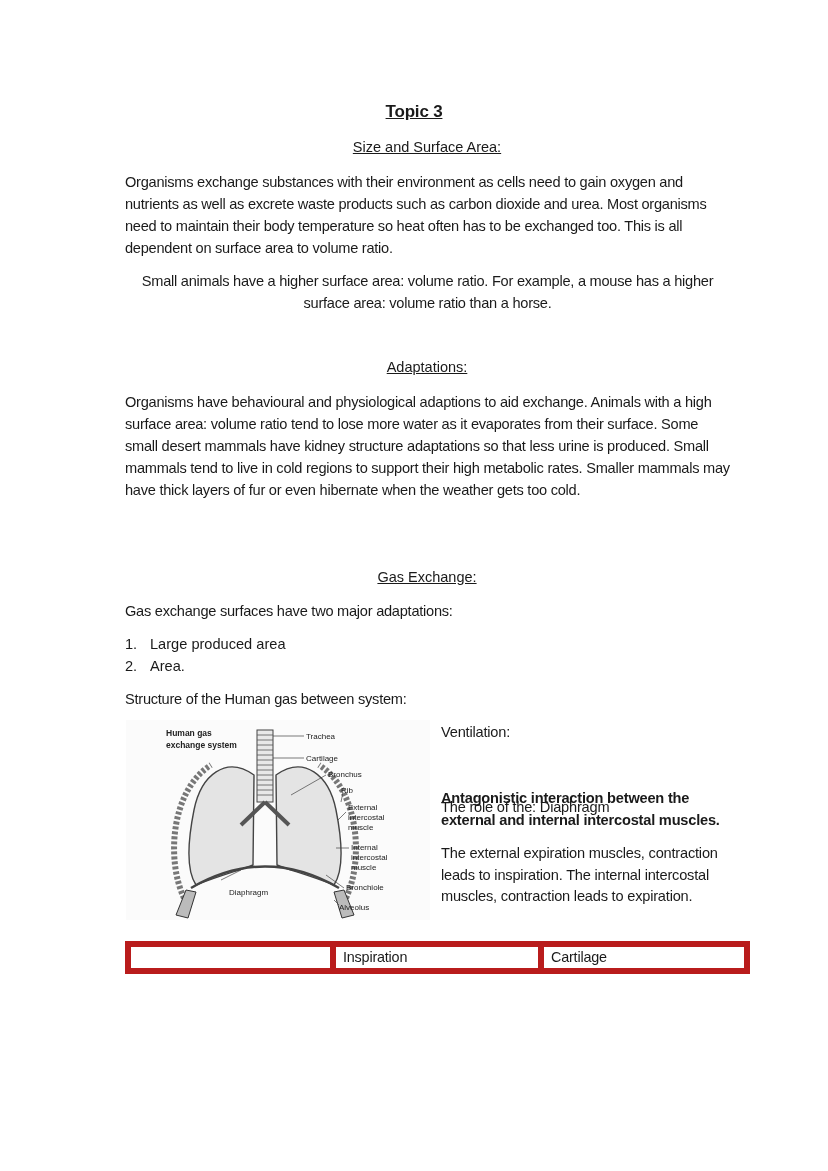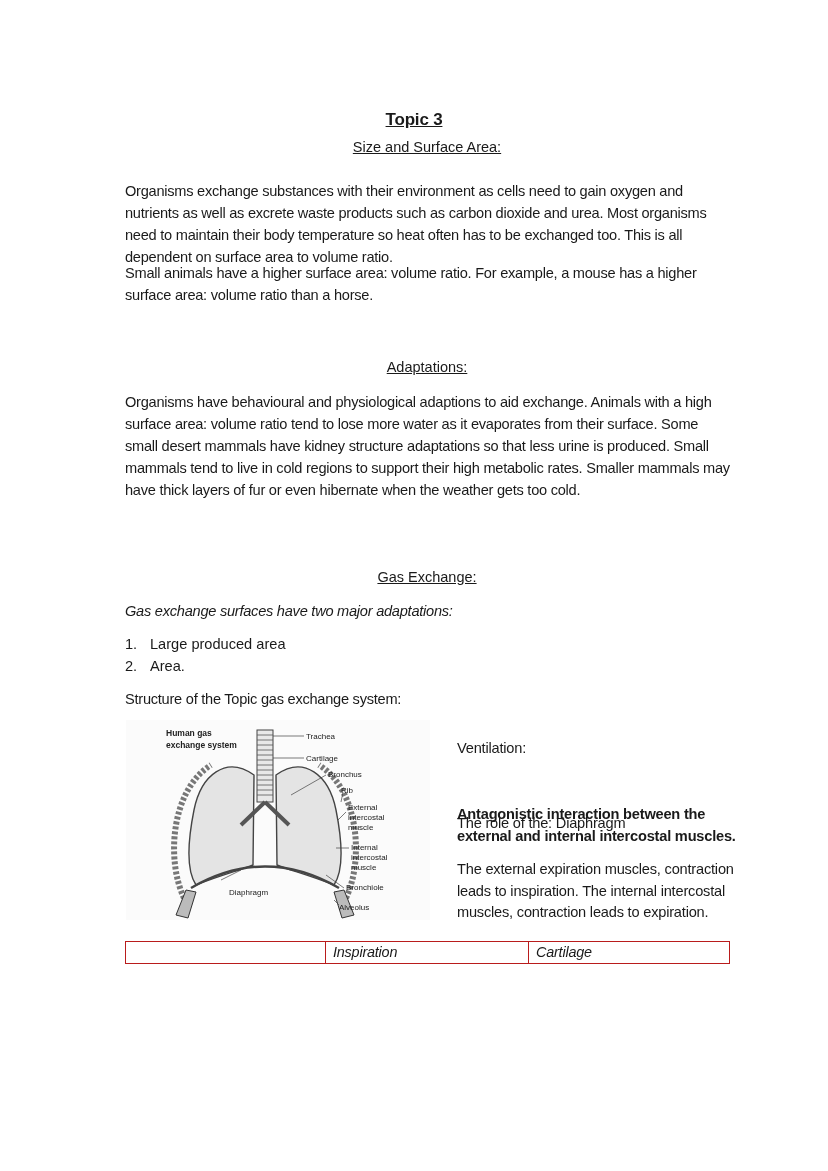--- a/index.html
+++ b/index.html
@@ -1,65 +1,65 @@
 <!DOCTYPE html>
 <html><head>
 <meta charset="utf-8">
 <style>
   html, body { margin: 0; padding: 0; background: #ffffff; }
   body { width: 828px; height: 1171px; position: relative; overflow: hidden;
          font-family: "Liberation Sans", "DejaVu Sans", sans-serif; color: #1a1a1a; }
   .page { position: absolute; left: 0; top: 0; width: 828px; height: 1171px; }
   .title { position: absolute; left: 0; width: 828px; top: 102px; text-align: center;
-           font-size: 17px; font-weight: bold; text-decoration: underline; letter-spacing: -0.2px; margin-top: 8px; }
+           font-size: 17px; font-weight: bold; text-decoration: underline; letter-spacing: -0.2px; }
   .heading { position: absolute; left: 0; width: 854px; text-align: center;
              font-size: 14.5px; text-decoration: underline; }
   .para { position: absolute; left: 125px; width: 605px; font-size: 14.6px; line-height: 22px;
           letter-spacing: -0.25px; margin: 0; }
   .list { position: absolute; left: 125px; margin: 0; padding: 0; list-style: none; font-size: 14.6px; line-height: 22px; }
   .list li { display: flex; }
   .list .num { width: 25px; }
   .diagram { position: absolute; left: 126px; top: 720px; width: 304px; height: 200px; }
-  .side { position: absolute; left: 441px; width: 290px; font-size: 14.6px; line-height: 21.5px; margin: 16px; letter-spacing: -0.2px; }
+  .side { position: absolute; left: 441px; width: 290px; font-size: 14.6px; line-height: 21.5px; margin: 0; letter-spacing: -0.2px; }
   table.mus { position: absolute; left: 125px; top: 941px; border-collapse: collapse;
               font-size: 14.4px; line-height: 20.5px; letter-spacing: -0.2px; }
-  table.mus td { border: 1px solid #b91c1c; vertical-align: top; padding: 0 7px; font-style: italic; }
+  table.mus td { border: 6px solid #b91c1c; vertical-align: top; padding: 0 7px; }
   .c1 { width: 185px; } .c2 { width: 188px; } .c3 { width: 186px; }
   .lbl { font-family: "Liberation Sans", sans-serif; font-size: 8px; fill: #222; }
   .lblb { font-family: "Liberation Sans", sans-serif; font-size: 8.5px; font-weight: bold; fill: #222; }
 </style>
 </head>
 <body>
 
 <div class="page">
 
   <div class="title">Topic 3</div>
 
   <div class="heading" style="top:139px;">Size and Surface Area:</div>
-  <p class="para" style="top:171px;margin-top:9px;">Organisms exchange substances with their environment as cells need to gain oxygen and nutrients as well as excrete waste products such as carbon dioxide and urea. Most organisms need to maintain their body temperature so heat often has to be exchanged too. This is all dependent on surface area to volume ratio.</p>
-  <p class="para" style="top:262px;">Small animals have a higher surface area: volume ratio. For example, a mouse has a higher surface area: volume ratio than a horse.</p>
+  <p class="para" style="top:171px;">Organisms exchange substances with their environment as cells need to gain oxygen and nutrients as well as excrete waste products such as carbon dioxide and urea. Most organisms need to maintain their body temperature so heat often has to be exchanged too. This is all dependent on surface area to volume ratio.</p>
+  <p class="para" style="top:270px;text-align:center;">Small animals have a higher surface area: volume ratio. For example, a mouse has a higher surface area: volume ratio than a horse.</p>
 
   <div class="heading" style="top:359px;">Adaptations:</div>
   <p class="para" style="top:391px;">Organisms have behavioural and physiological adaptions to aid exchange. Animals with a high surface area: volume ratio tend to lose more water as it evaporates from their surface. Some small desert mammals have kidney structure adaptations so that less urine is produced. Small mammals tend to live in cold regions to support their high metabolic rates.  Smaller mammals may have thick layers of fur or even hibernate when the weather gets too cold.</p>
 
   <div class="heading" style="top:569px;">Gas Exchange:</div>
-  <p class="para" style="top:600px;font-style:italic;">Gas exchange surfaces have two major adaptations:</p>
+  <p class="para" style="top:600px;">Gas exchange surfaces have two major adaptations:</p>
 
   <ul class="list" style="top:633px;">
     <li>
       <span class="num">1.</span>
       <span>Large produced area</span>
     </li>
     <li>
       <span class="num">2.</span>
       <span>Area.</span>
     </li>
   </ul>
 
-  <p class="para" style="top:688px;">Structure of the Topic gas exchange system:</p>
+  <p class="para" style="top:688px;">Structure of the Human gas between system:</p>
 
   <svg class="diagram" viewBox="0 0 304 200">
     <rect x="0" y="0" width="304" height="200" fill="#fbfbfb"></rect>
     <text class="lblb" x="40" y="16">Human gas</text>
     <text class="lblb" x="40" y="28">exchange system</text>
 
     <g>
       <rect x="131" y="10" width="16" height="72" fill="#e8e8e8" stroke="#444" stroke-width="1"></rect>
       <g stroke="#555" stroke-width="0.8">
         <line x1="131" y1="15" x2="147" y2="15"></line>

